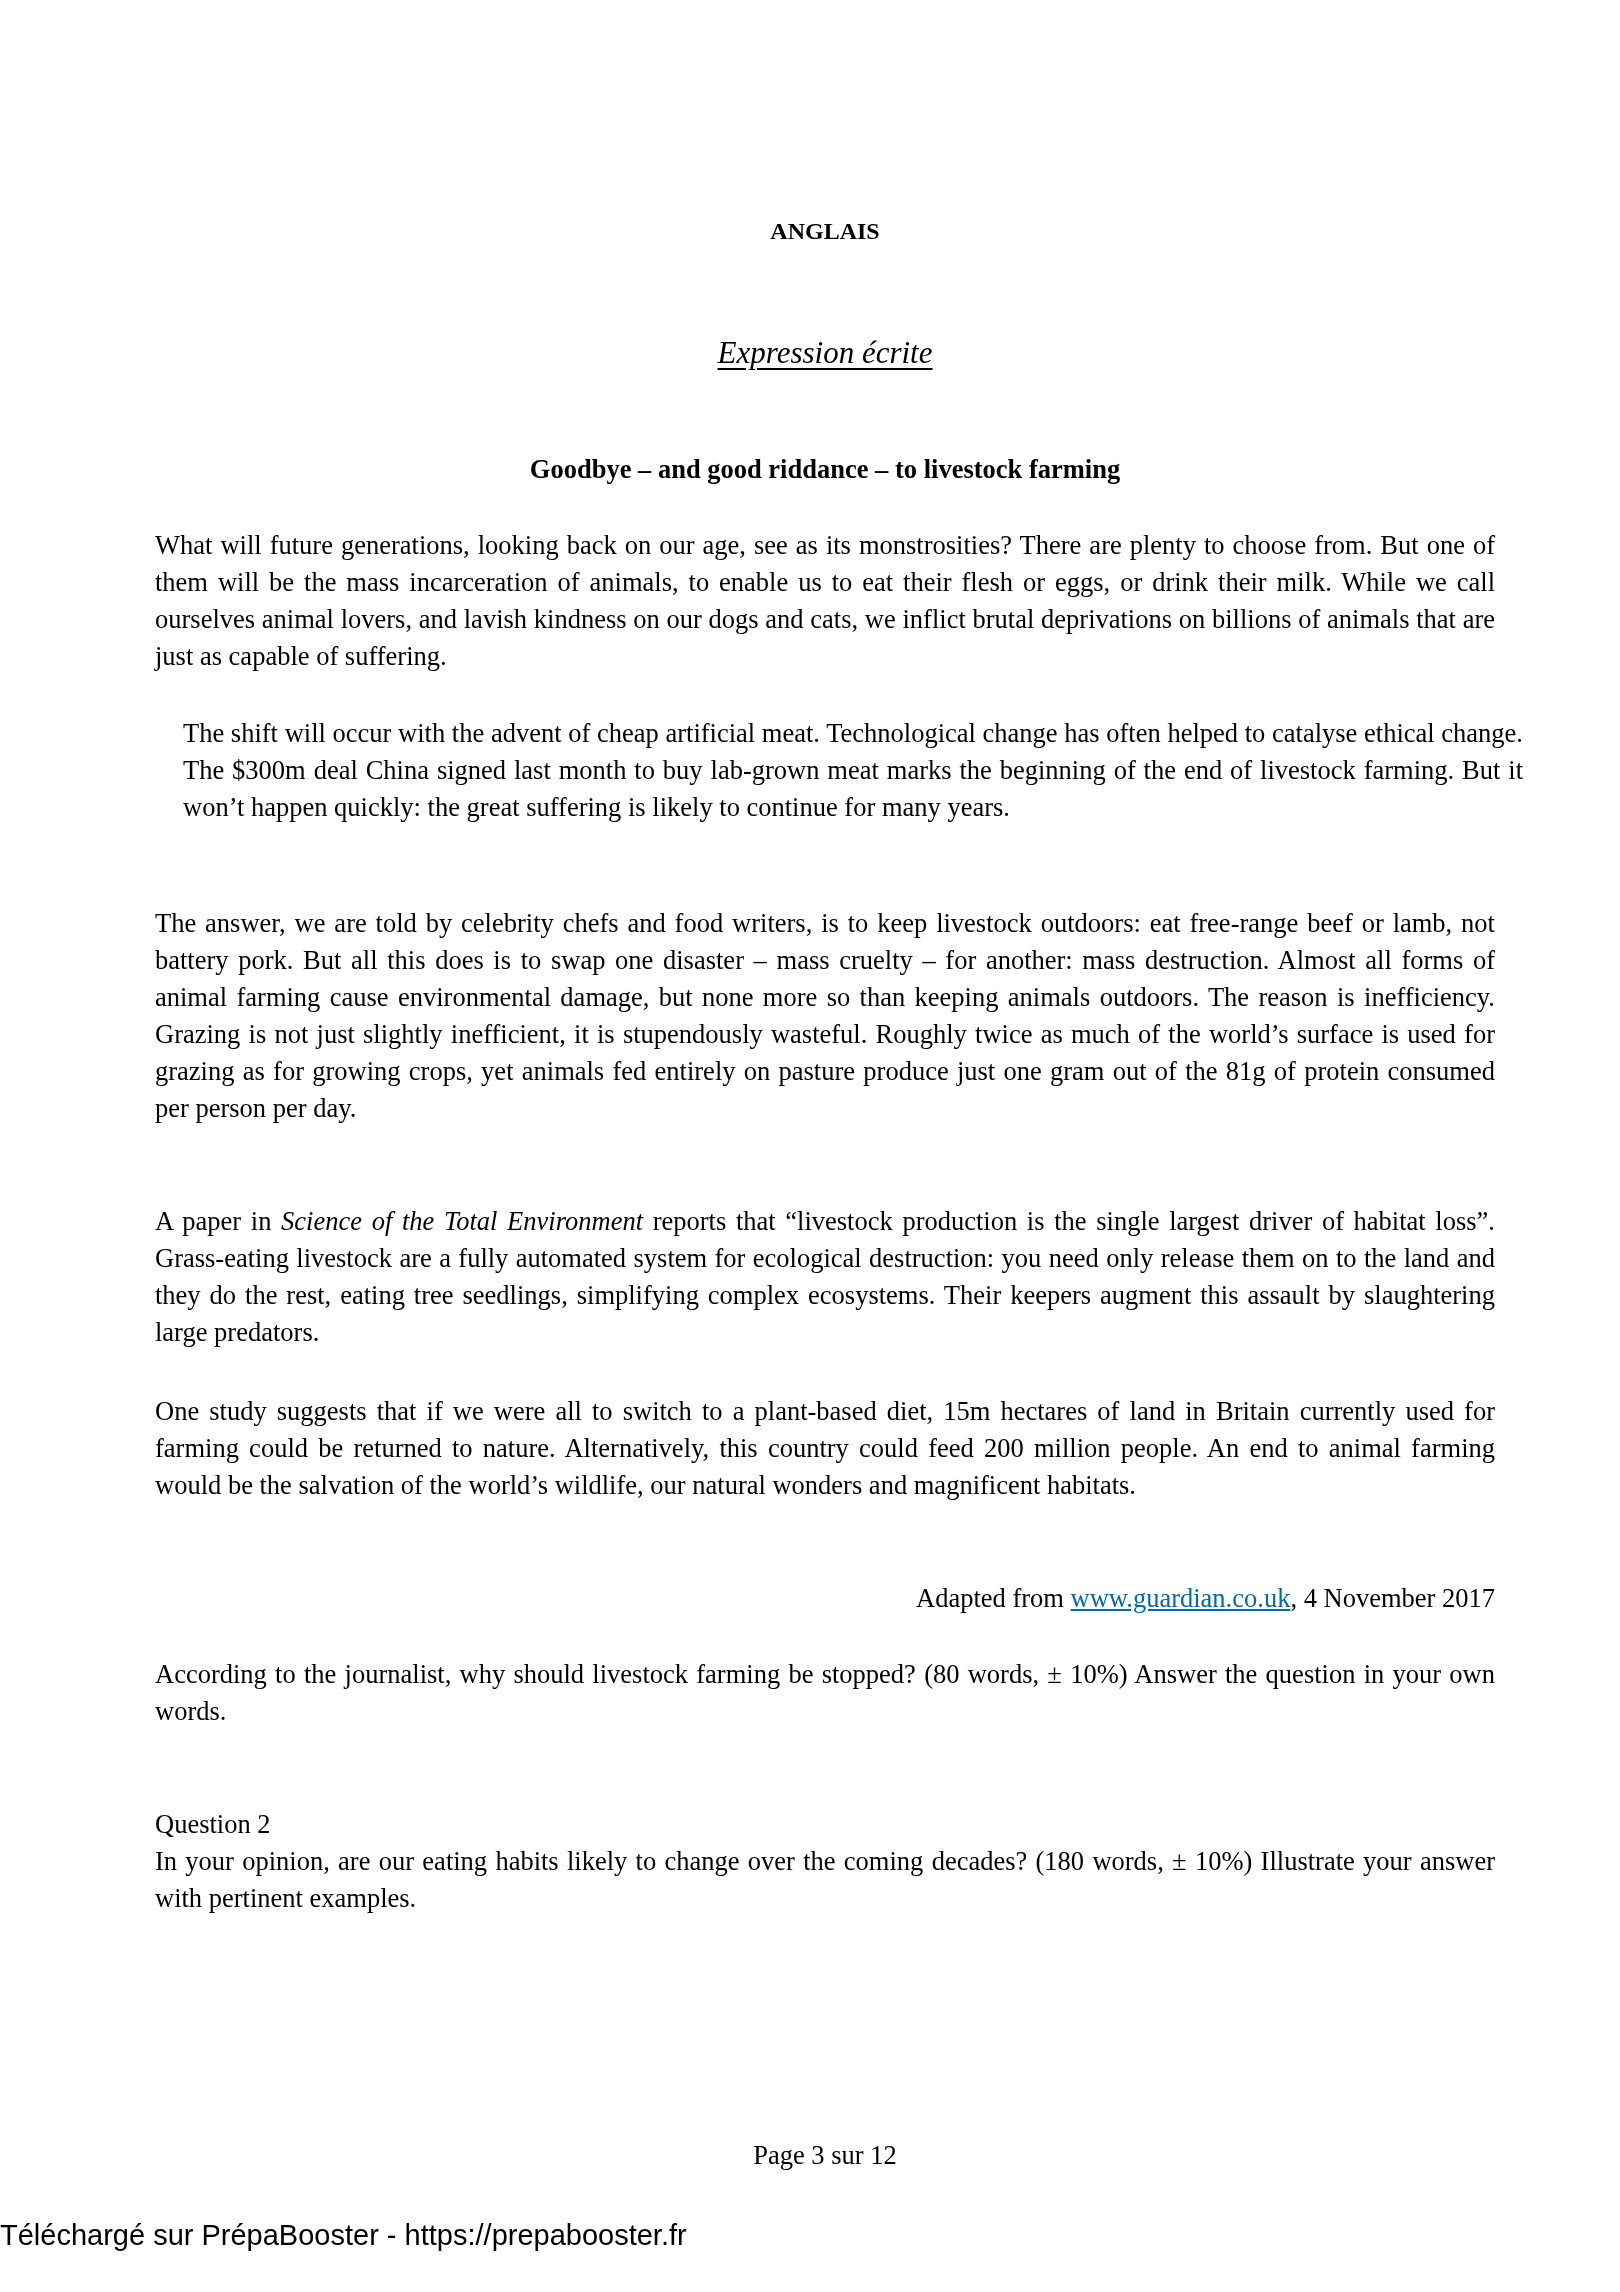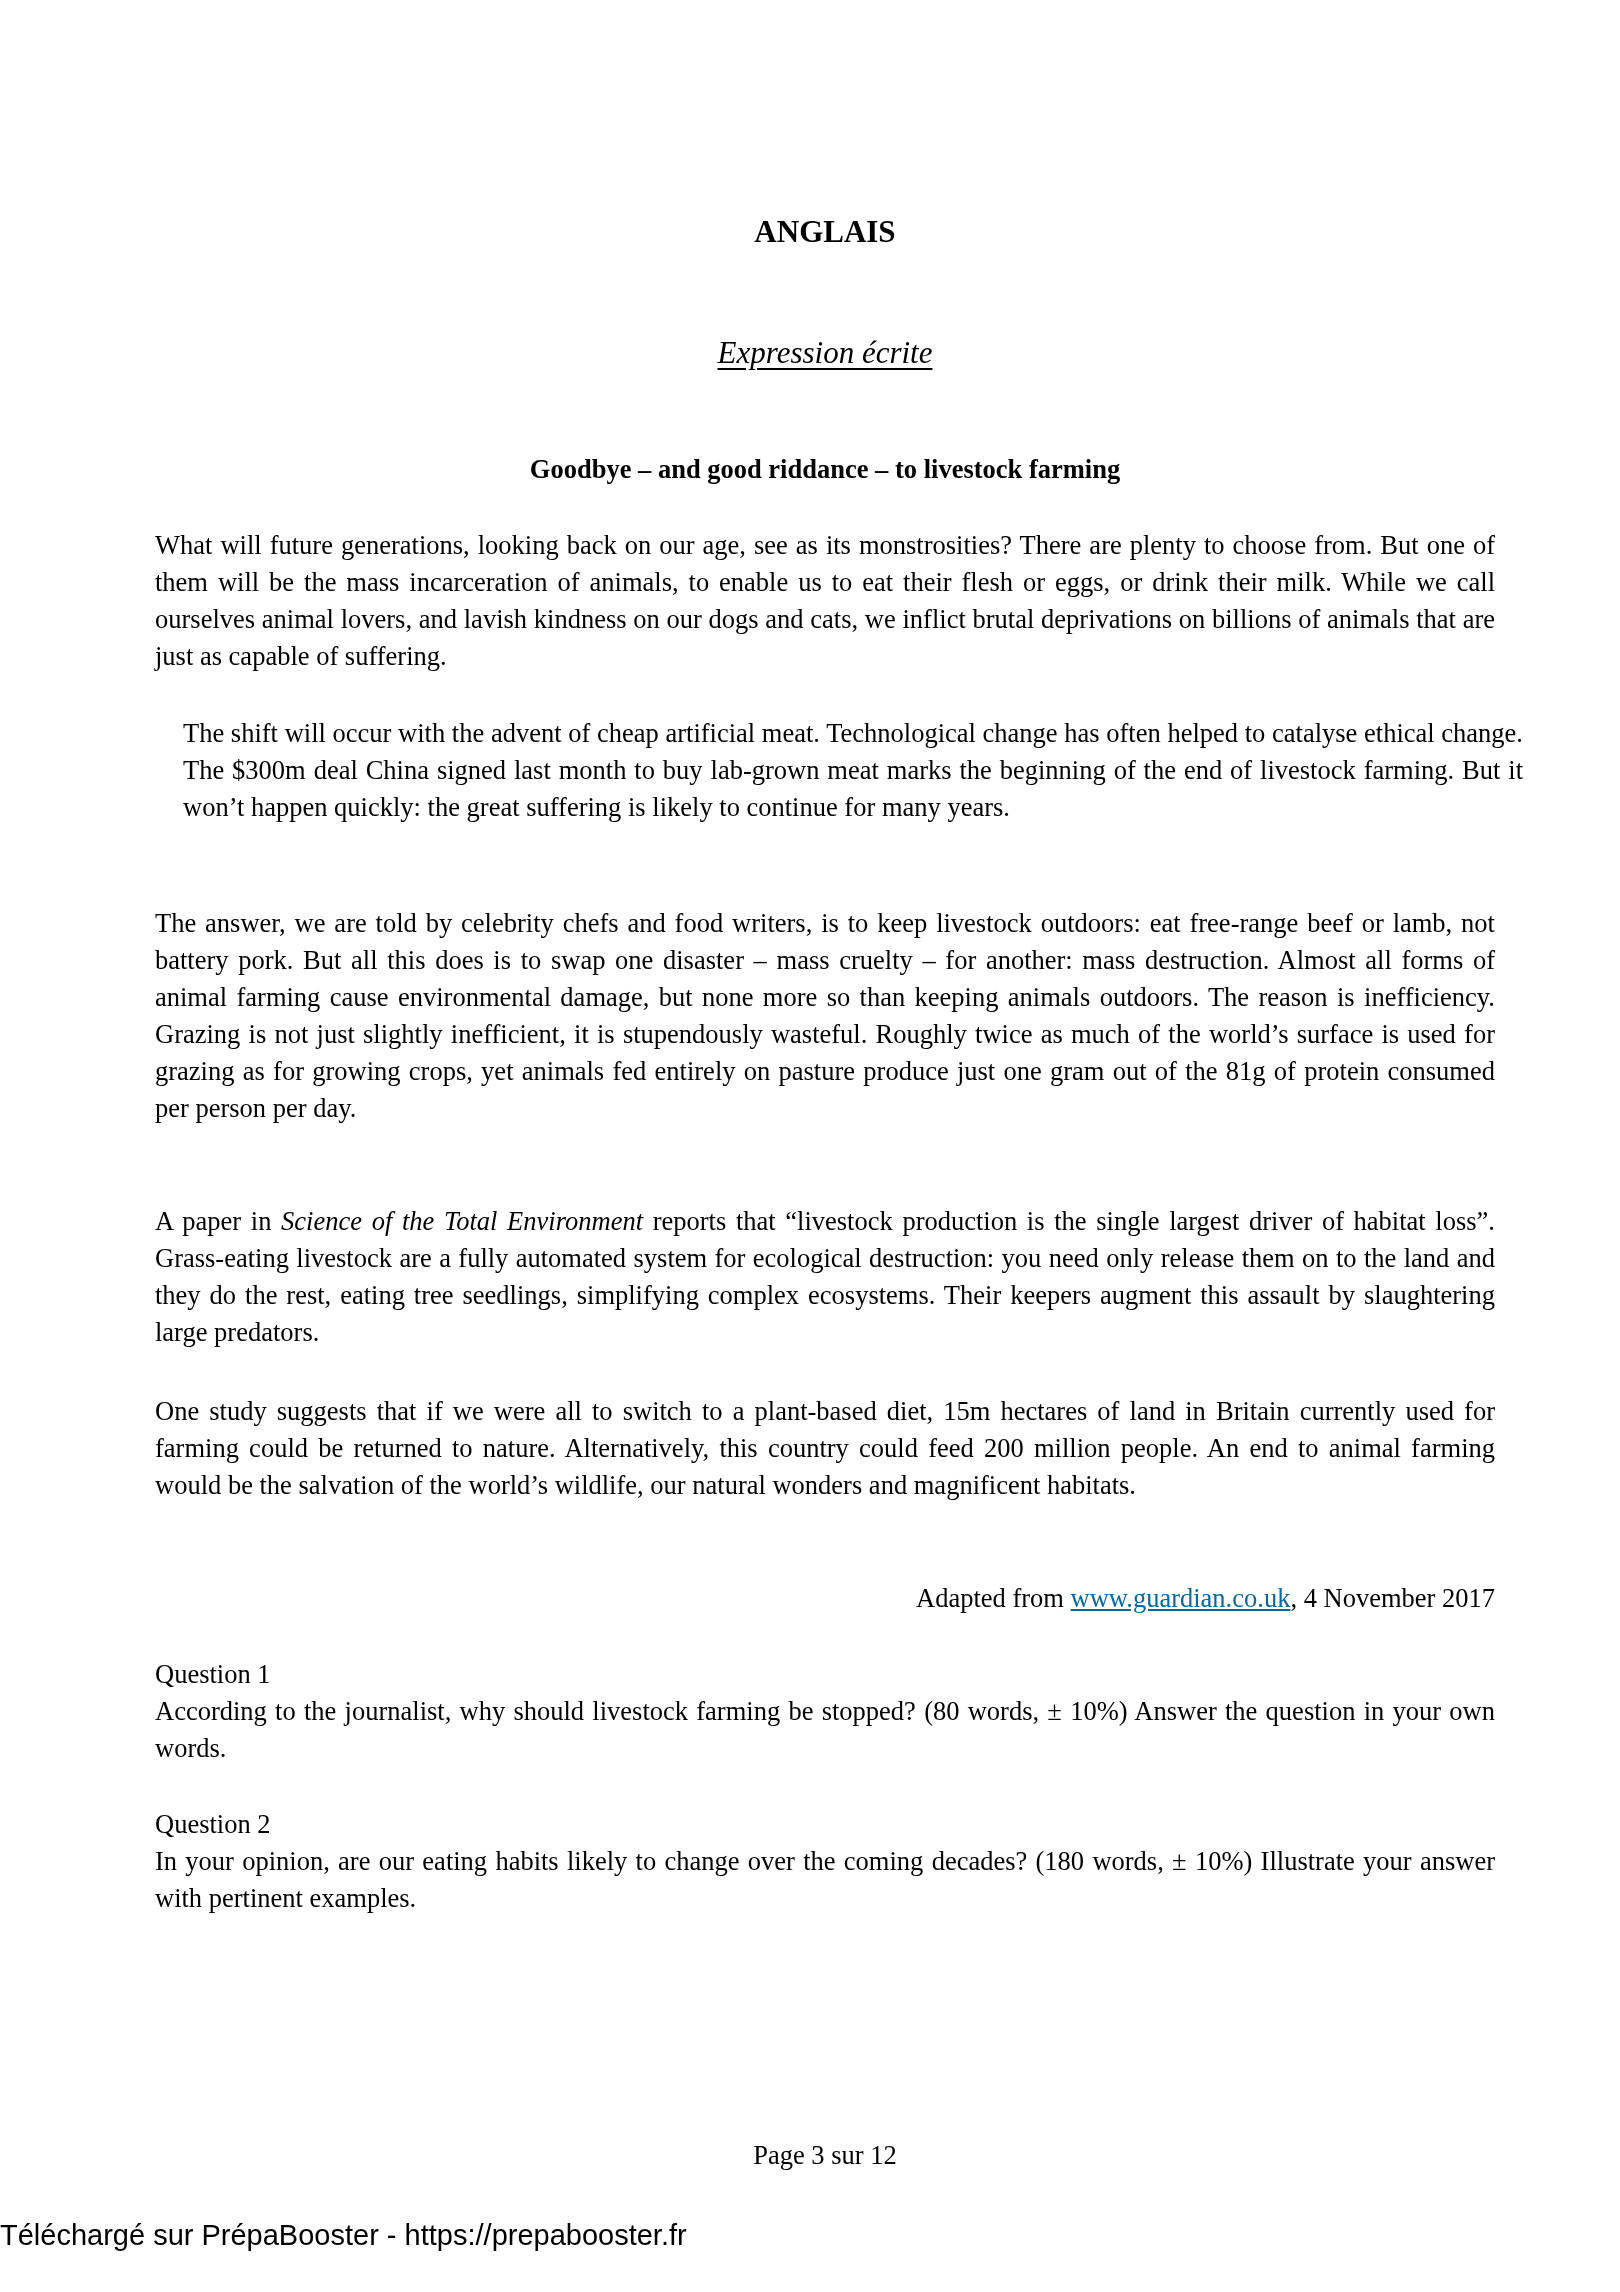--- a/index.html
+++ b/index.html
@@ -22,21 +22,21 @@
       width: 1340px;
       height: 2293px;
     }
     .subject-title {
       position: absolute;
       top: 212px;
       left: 0;
       width: 100%;
       text-align: center;
       font-weight: bold;
-      font-size: 31px;
+      font-size: 24px;
       line-height: 39px;
     }
     .section-title {
       position: absolute;
       top: 333px;
       left: 0;
       width: 100%;
       text-align: center;
       font-style: italic;
       font-size: 31px;
@@ -128,21 +128,20 @@
 
   <p class="para p1">What will future generations, looking back on our age, see as its monstrosities? There are plenty to choose from. But one of them will be the mass incarceration of animals, to enable us to eat their flesh or eggs, or drink their milk. While we call ourselves animal lovers, and lavish kindness on our dogs and cats, we inflict brutal deprivations on billions of animals that are just as capable of suffering.</p>
   <p class="para p2">The shift will occur with the advent of cheap artificial meat. Technological change has often helped to catalyse ethical change. The $300m deal China signed last month to buy lab-grown meat marks the beginning of the end of livestock farming. But it won’t happen quickly: the great suffering is likely to continue for many years.</p>
   <p class="para p3">The answer, we are told by celebrity chefs and food writers, is to keep livestock outdoors: eat free-range beef or lamb, not battery pork. But all this does is to swap one disaster – mass cruelty – for another: mass destruction. Almost all forms of animal farming cause environmental damage, but none more so than keeping animals outdoors. The reason is inefficiency. Grazing is not just slightly inefficient, it is stupendously wasteful. Roughly twice as much of the world’s surface is used for grazing as for growing crops, yet animals fed entirely on pasture produce just one gram out of the 81g of protein consumed per person per day.</p>
   <p class="para p4"><span>A paper in </span><em>Science of the Total Environment</em><span> reports that “livestock production is the single largest driver of habitat loss”. Grass-eating livestock are a fully automated system for ecological destruction: you need only release them on to the land and they do the rest, eating tree seedlings, simplifying complex ecosystems. Their keepers augment this assault by slaughtering large predators.</span></p>
   <p class="para p5">One study suggests that if we were all to switch to a plant-based diet, 15m hectares of land in Britain currently used for farming could be returned to nature. Alternatively, this country could feed 200 million people. An end to animal farming would be the salvation of the world’s wildlife, our natural wonders and magnificent habitats.</p>
 
   <div class="source"><span>Adapted from </span><a style="color: #0369a1;">www.guardian.co.uk</a><span>, 4 November 2017</span></div>
 
   <div class="question q1">
-    <span class="q-label">Question 1</span>
     <span>According to the journalist, why should livestock farming be stopped? (80 words, ± 10%) Answer the question in your own words.</span>
   </div>
 
   <div class="question q2">
     <span class="q-label">Question 2</span>
     <span>In your opinion, are our eating habits likely to change over the coming decades? (180 words, ± 10%) Illustrate your answer with pertinent examples.</span>
   </div>
 
   <div class="page-number">Page 3 sur 12</div>
 

